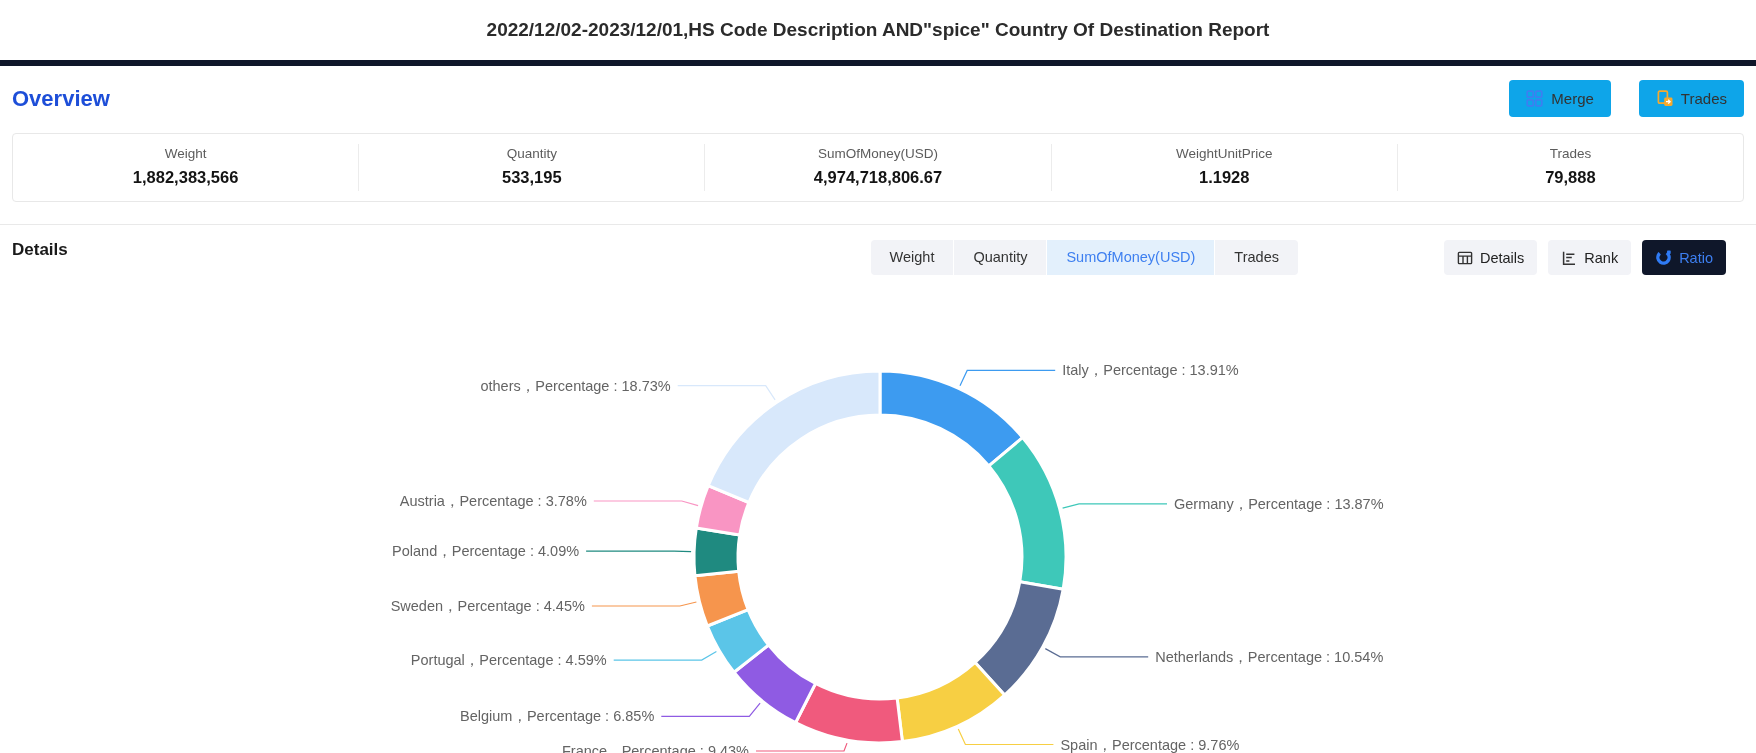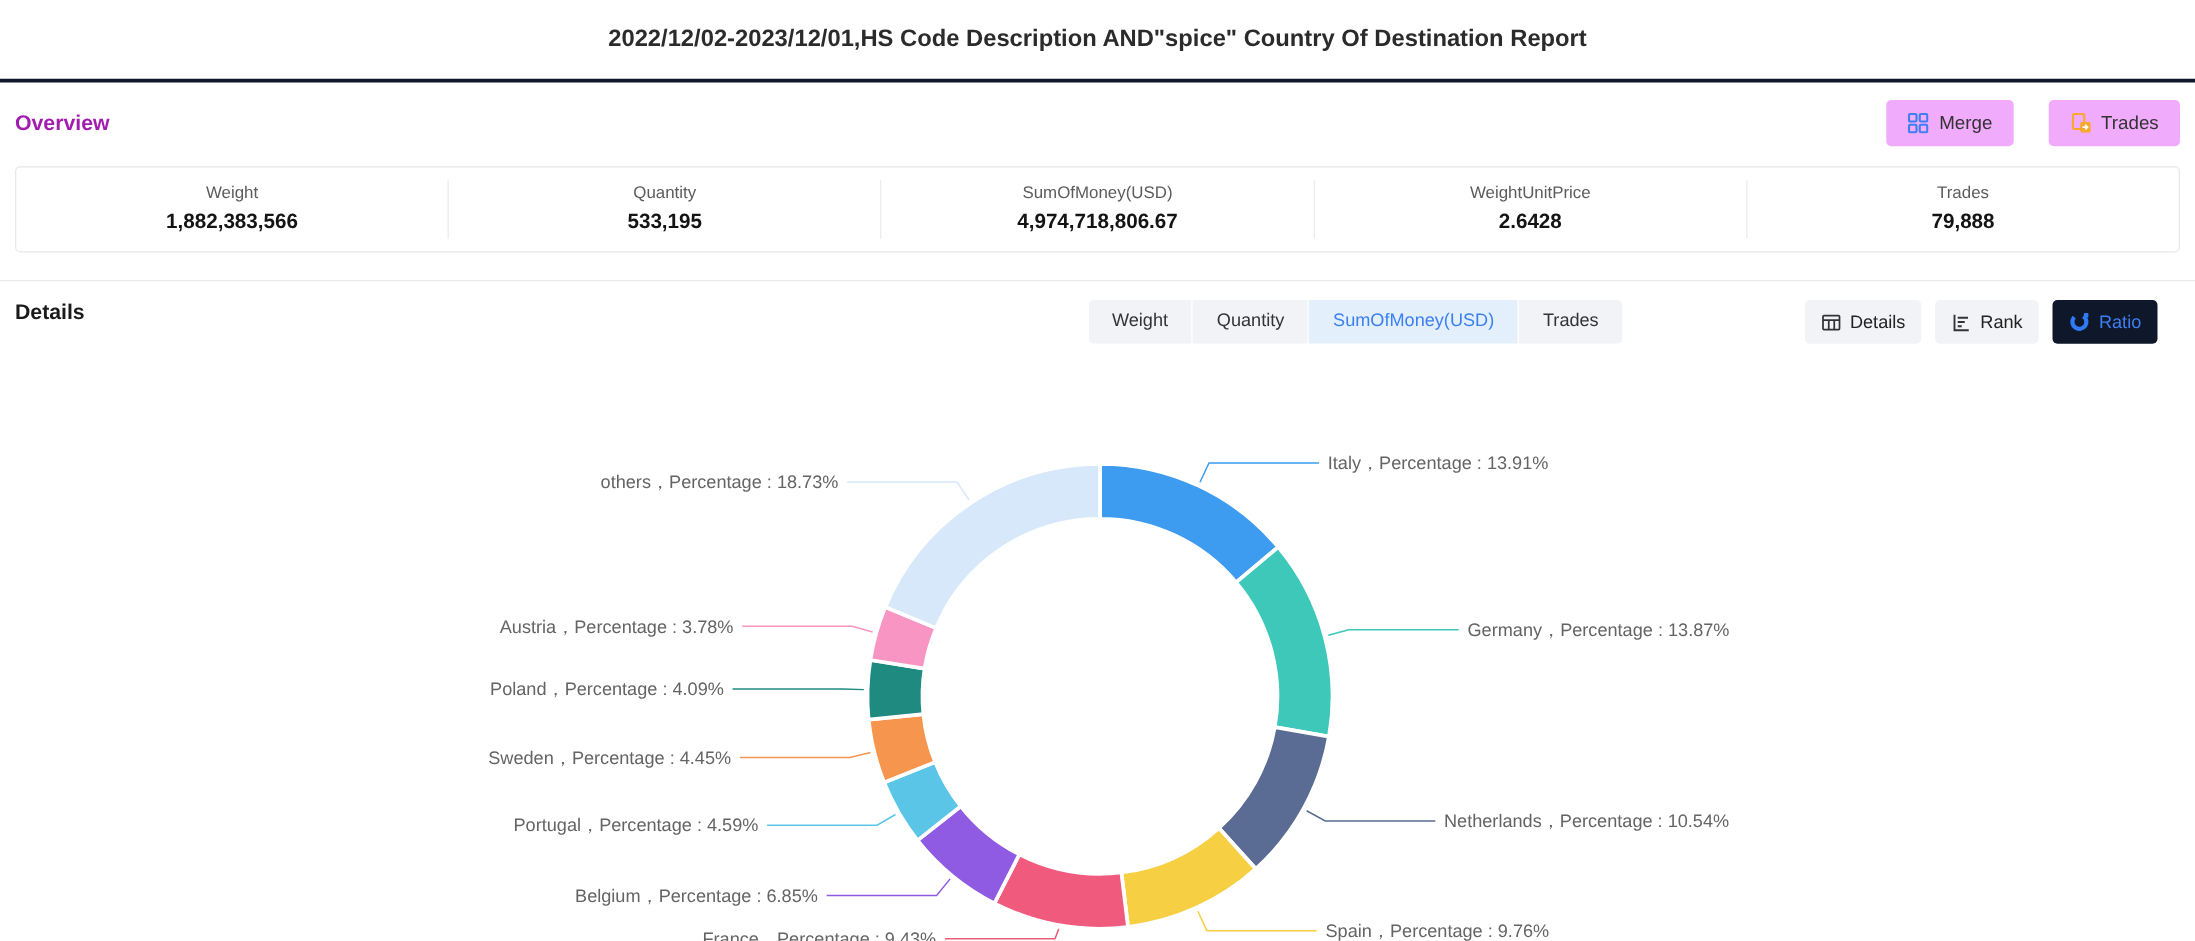--- a/index.html
+++ b/index.html
@@ -1,29 +1,29 @@
 <!DOCTYPE html>
 <html><head>
 <meta charset="utf-8">
 <style>
   * { margin:0; padding:0; box-sizing:border-box; }
   html,body { width:1756px; height:753px; background:#fff; overflow:hidden;
               font-family:"Liberation Sans","DejaVu Sans",sans-serif; color:#333; }
 
   
   .titlebar { height:66px; display:flex; align-items:center; justify-content:center;
-              border-bottom:3px solid #0f172a; }
+              border-bottom:6px solid #0f172a; }
   .titlebar h1 { font-size:19px; font-weight:600; color:#2b2b2b; letter-spacing:0; }
 
   
   .section-head { display:flex; align-items:center; padding:14px 12px 12px 12px; }
-  .section-head .heading { font-size:17px; font-weight:700; color:#a21caf; }
+  .section-head .heading { font-size:22px; font-weight:700; color:#1d4ed8; }
   .head-actions { margin-left:auto; display:flex; gap:28px; }
   .soft-btn { display:flex; align-items:center; gap:8px; height:37px; padding:0 17px;
-              background:#f0abfc; border:none; border-radius:4px; font-size:15px; color:#333;
+              background:#0ea5e9; border:none; border-radius:4px; font-size:15px; color:#333;
               font-family:inherit; cursor:pointer; }
   .soft-btn svg { display:block; }
 
   
   .stats-box { margin:4px 12px 0 12px; border:1px solid #e8e8e8; border-radius:4px;
                display:flex; padding:10px 0; }
   .stat-col { flex:1; text-align:center; padding:2px 0 4px 0; }
   .stat-col + .stat-col { border-left:1px solid #ececec; }
   .stat-label { font-size:13.5px; color:#5c5c5c; margin-bottom:7px; }
   .stat-value { font-size:16.5px; font-weight:700; color:#141414; }
@@ -90,21 +90,21 @@
   <div class="stat-col">
     <div class="stat-label">Quantity</div>
     <div class="stat-value">533,195</div>
   </div>
   <div class="stat-col">
     <div class="stat-label">SumOfMoney(USD)</div>
     <div class="stat-value">4,974,718,806.67</div>
   </div>
   <div class="stat-col">
     <div class="stat-label">WeightUnitPrice</div>
-    <div class="stat-value">2.6428</div>
+    <div class="stat-value">1.1928</div>
   </div>
   <div class="stat-col">
     <div class="stat-label">Trades</div>
     <div class="stat-value">79,888</div>
   </div>
 </div>
 
 <div class="hr-divider"></div>
 
 <div class="details-row">

